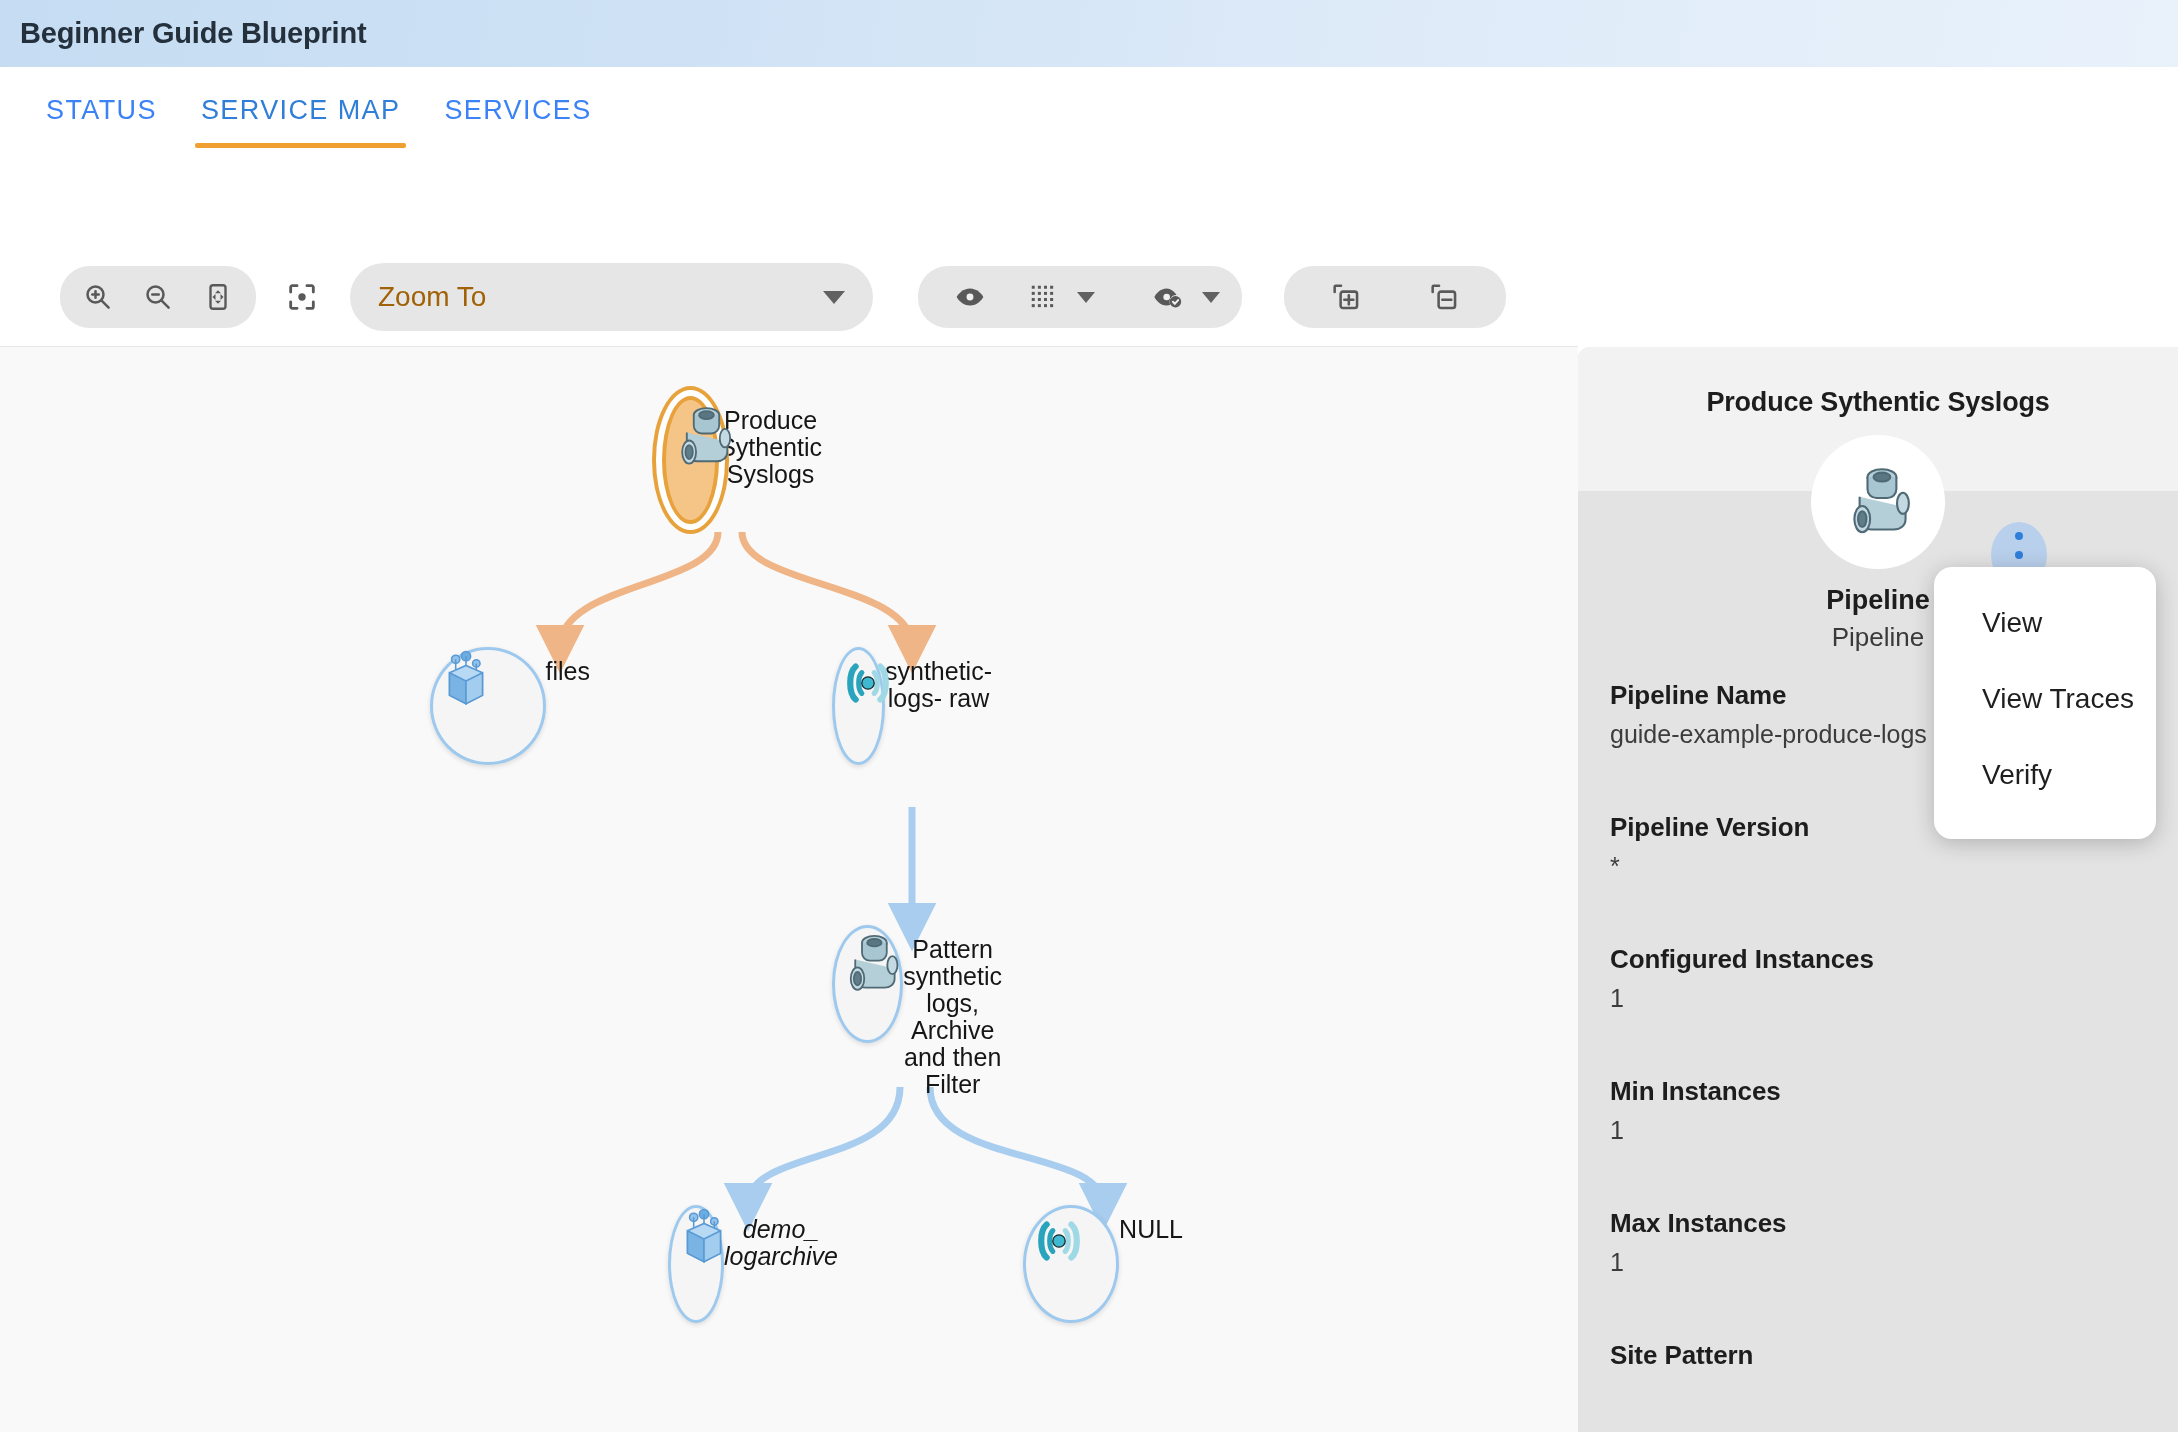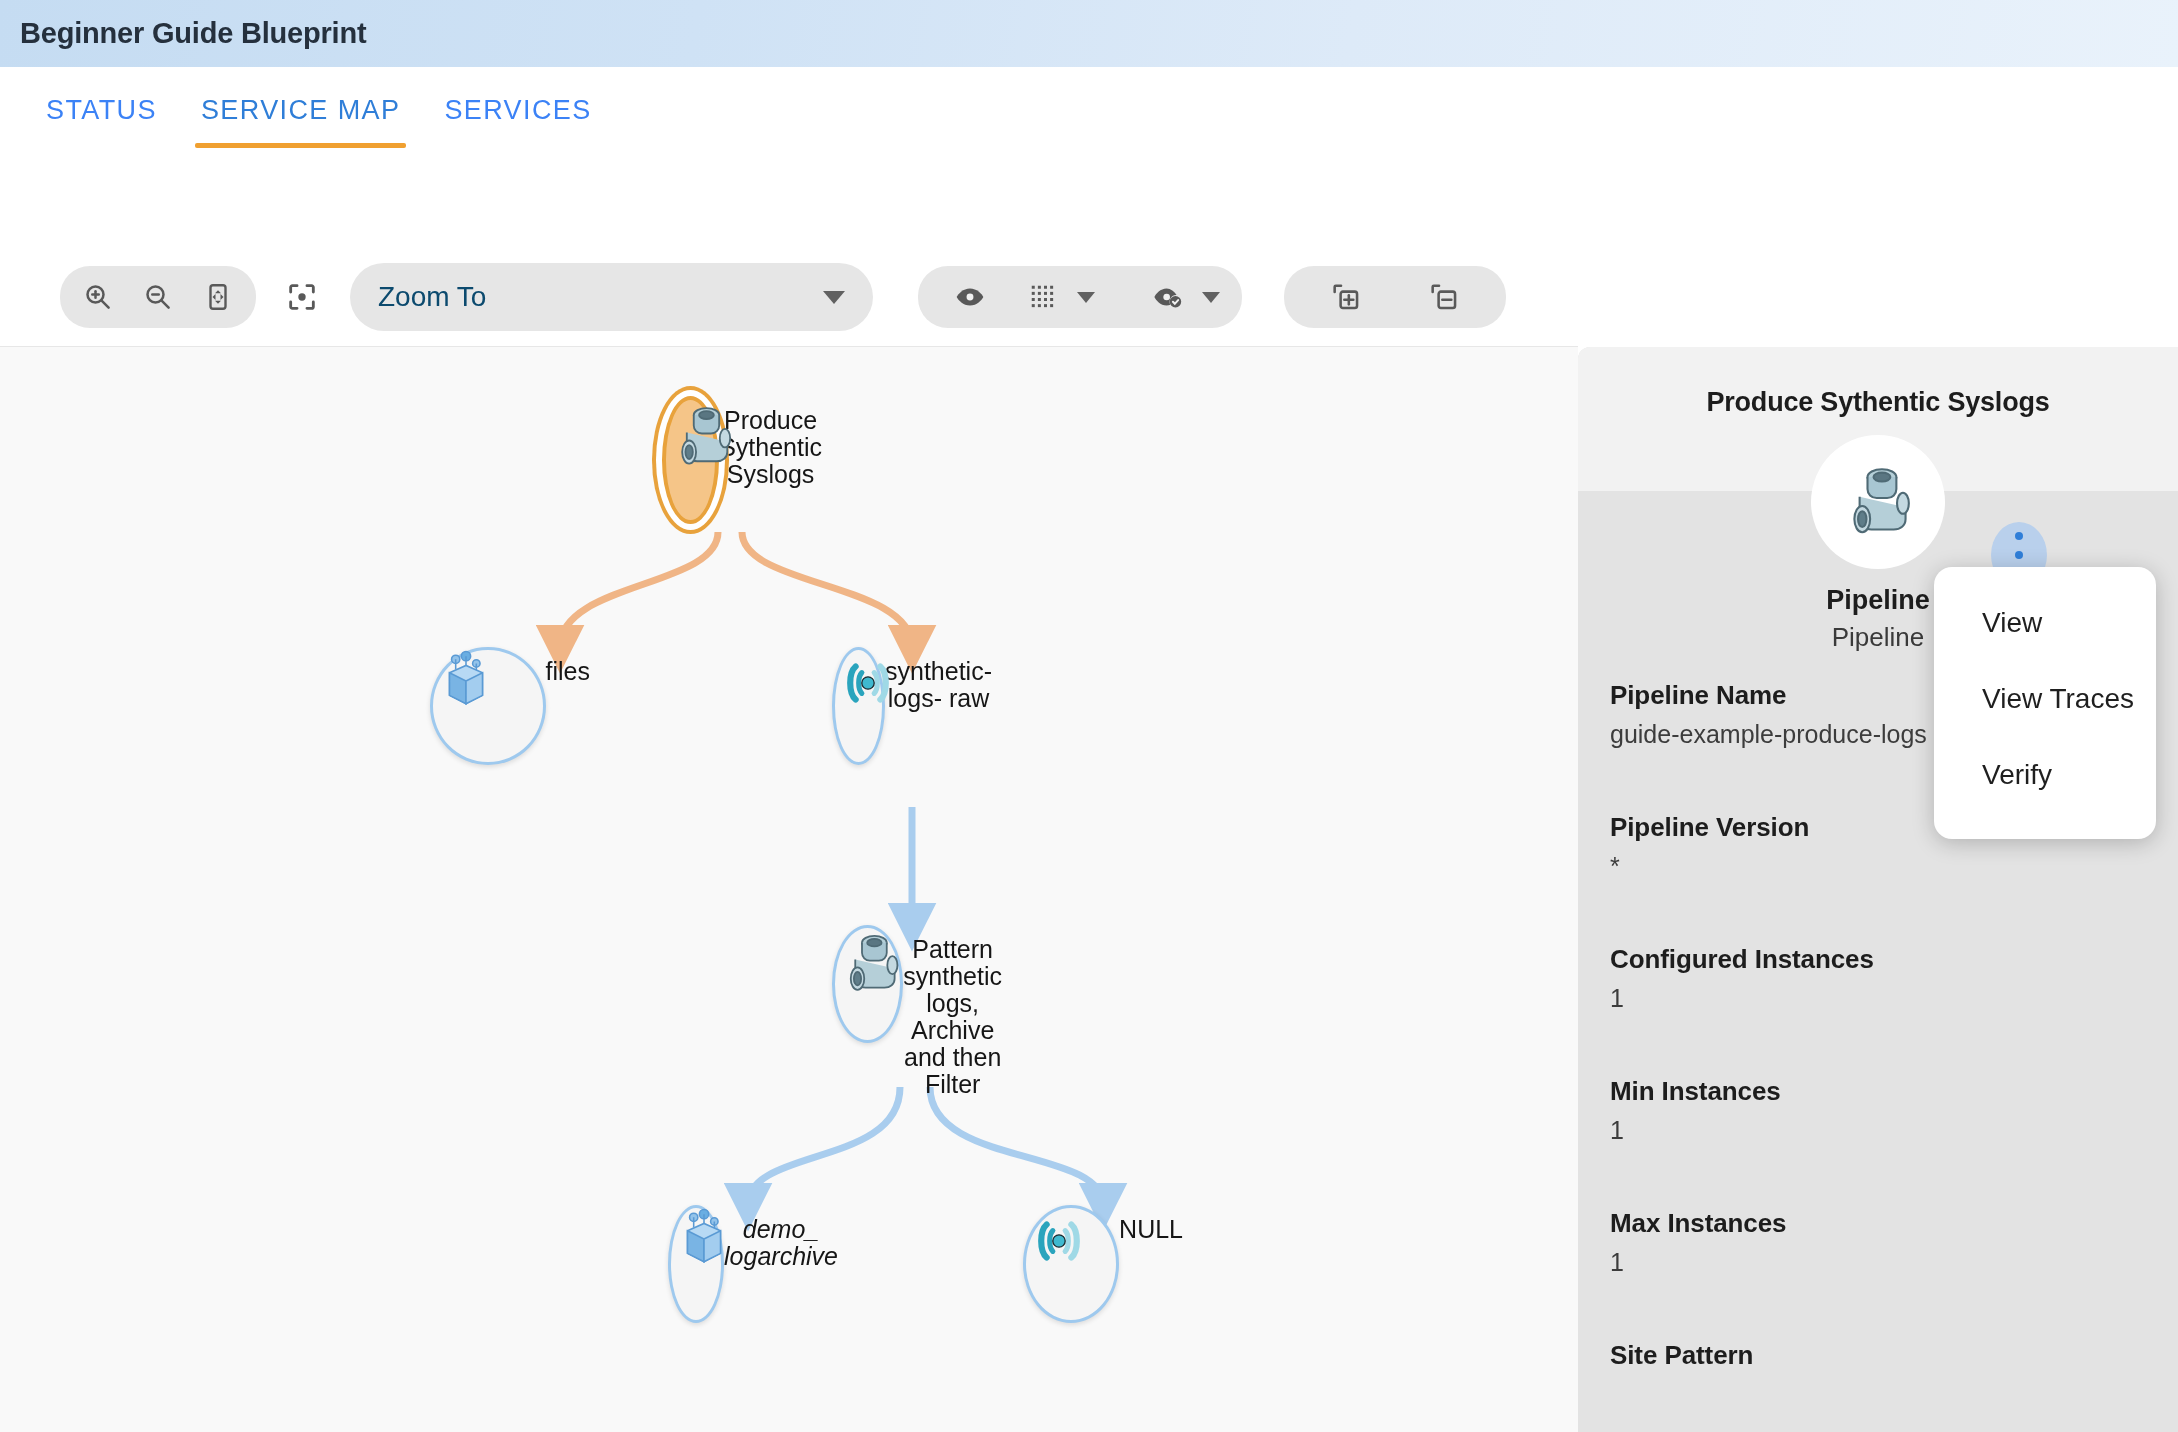--- a/index.html
+++ b/index.html
@@ -71,21 +71,21 @@
     justify-content: center; cursor: pointer; border-radius: 26px;
   }
   .tbtn-plain {
     width: 56px; height: 56px; display: flex; align-items: center;
     justify-content: center; cursor: pointer;
   }
   .zoomto {
     background: #e6e6e6; border-radius: 34px; height: 68px; width: 523px;
     display: flex; align-items: center; padding: 0 28px; cursor: pointer;
   }
-  .zoomto .label { font-size: 28px; color: #0c4a6e; flex: 1; }
+  .zoomto .label { font-size: 28px; color: #a16207; flex: 1; }
   .caret { width: 0; height: 0; border-left: 11px solid transparent;
            border-right: 11px solid transparent; border-top: 13px solid #616161; }
   .caret-sm { width: 0; height: 0; border-left: 9px solid transparent;
            border-right: 9px solid transparent; border-top: 11px solid #616161; margin-left: 7px; }
 
   
   .canvas {
     position: absolute; left: 0; top: 346px; width: 1578px; height: 1086px;
     background: #f9f9f9; border-top: 1px solid #e7e7e7; overflow: hidden;
   }

